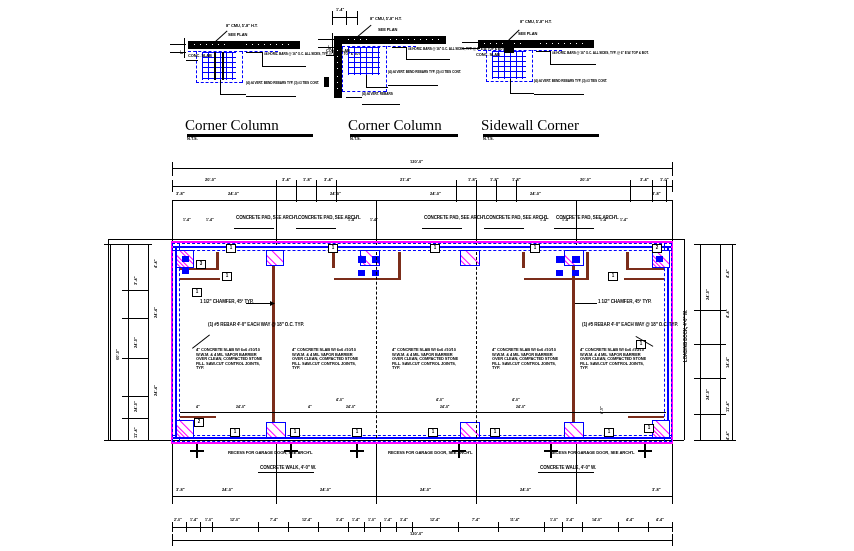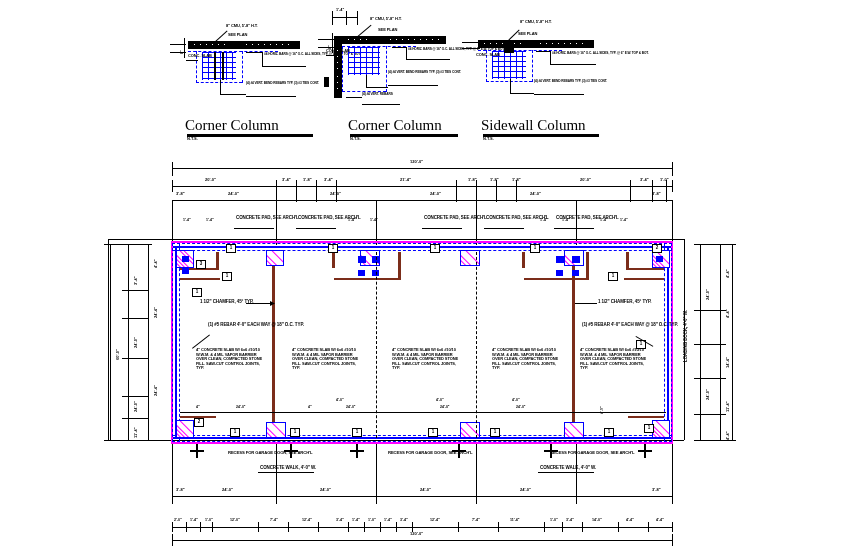--- a/index.html
+++ b/index.html
@@ -275,21 +275,21 @@
     <div class="ln lnv" style="left:88px;top:39px;height:13px;"></div>
     <div class="note" style="left:90px;top:40px;">#4 HORIZ. BARS @ 16" O.C. ALL SIDES, TYP. @ 6" E.W. TOP &amp; BOT.</div>
     <div class="ln lnh" style="left:88px;top:52px;width:46px;"></div>
 
     <div class="ln lnv" style="left:48px;top:67px;height:14px;"></div>
     <div class="ln lnh" style="left:48px;top:81px;width:24px;"></div>
     <div class="note" style="left:72px;top:68px;">(4) #4 VERT. BEND REBARS TYP. (3) #3 TIES CONT.</div>
     <div class="ln lnh" style="left:72px;top:82px;width:50px;"></div>
   </div>
 
-  <div class="sect-title" style="left:481px;top:117px;">Sidewall Column</div>
+  <div class="sect-title" style="left:481px;top:117px;">Sidewall Corner</div>
   <div class="sect-rule" style="left:483px;top:134px;width:116px;"></div>
   <div class="sect-sub" style="left:483px;top:136px;">N.T.S.</div>
 
   <div class="abs" style="left:0;top:0;width:854px;height:551px;">
 
     <div class="ln lnh" style="left:172px;top:168px;width:500px;"></div>
     <div class="ln lnv" style="left:172px;top:162px;height:14px;"></div>
     <div class="ln lnv" style="left:672px;top:162px;height:14px;"></div>
     <div class="dim" style="left:410px;top:160px;">120'-0"</div>
 

